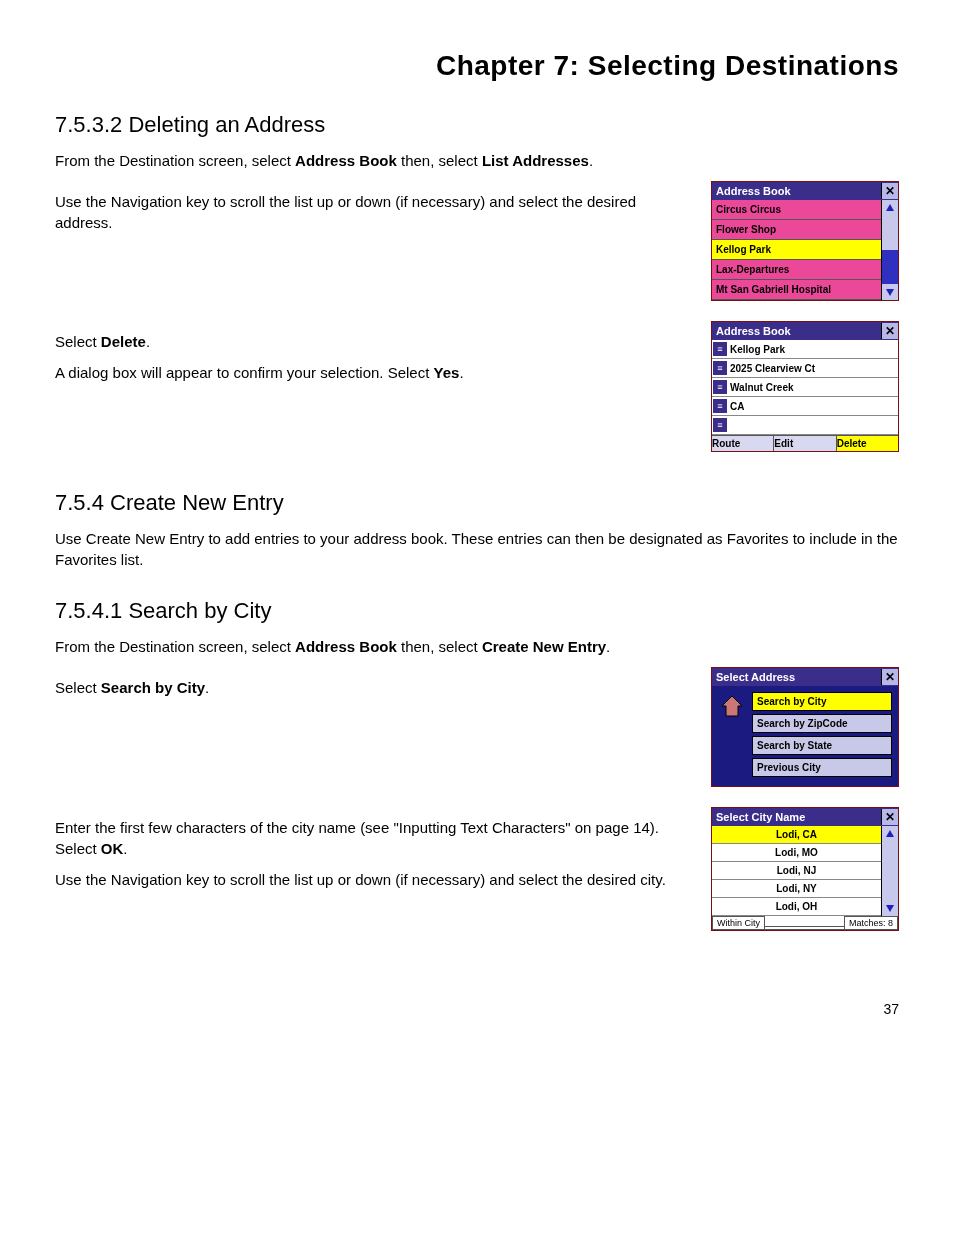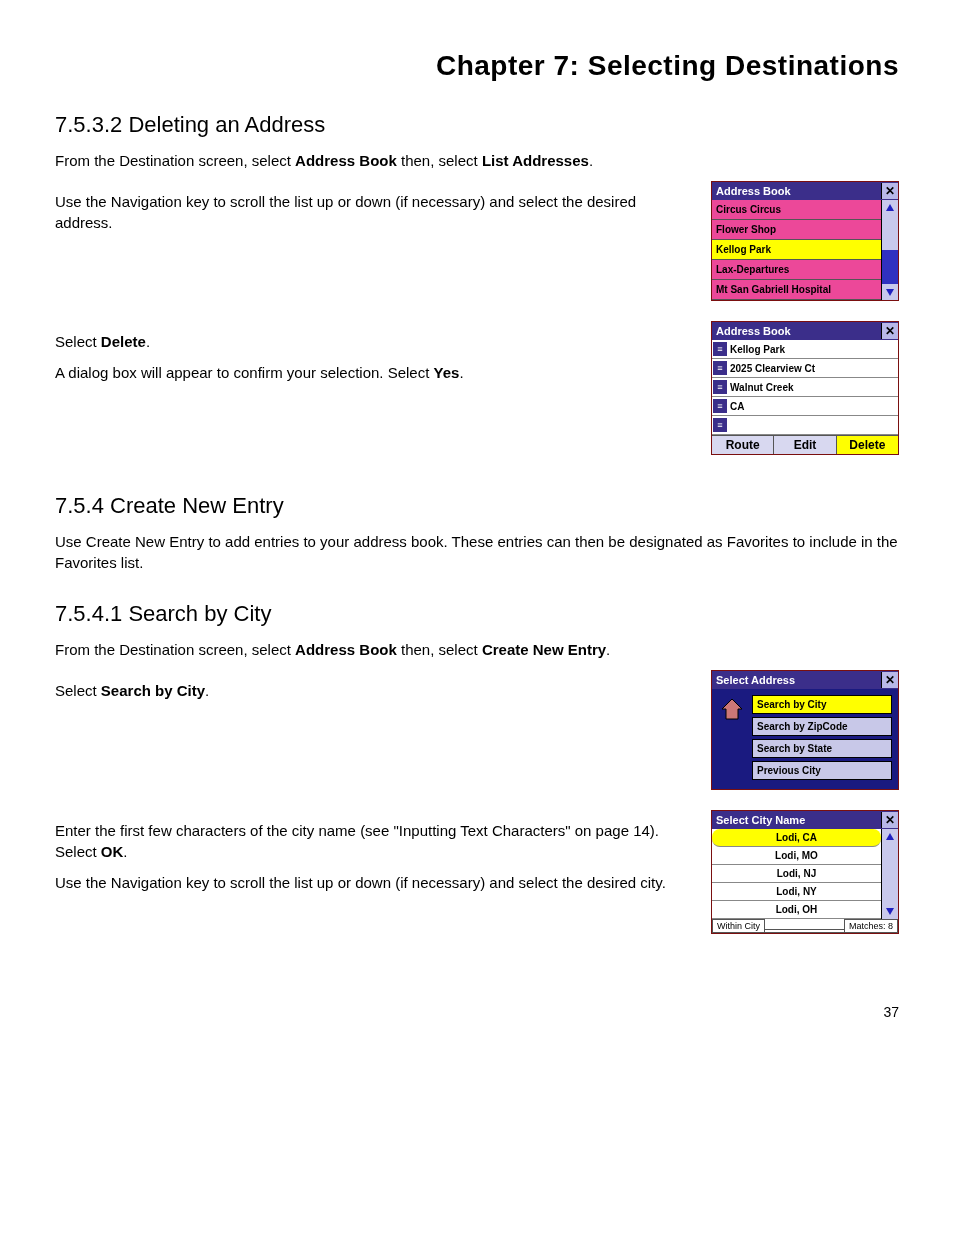--- a/index.html
+++ b/index.html
@@ -112,23 +112,23 @@
   .detailbody .drow .icon span { color: #fff; font-size: 9px; }
   .detailbody .drow .text {
     flex: 1;
     padding-left: 2px;
     font-weight: bold;
     font-size: 10px;
   }
   .btnrow { display: flex; }
   .btnrow .btn {
     flex: 1;
-    text-align: center;
+    text-align: left;
     padding: 2px 0;
-    font-size: 12px;
+    font-size: 10px;
     font-weight: bold;
     border-top: 1px solid #555;
     border-right: 1px solid #555;
     background: #d8d8f0;
   }
   .btnrow .btn:last-child { border-right: none; background: #ffff00; }
 
   
   .menubody { display: flex; background: #1a1a80; padding: 6px; gap: 6px; }
   .menubody .homeicon {
@@ -151,21 +151,21 @@
   .citybody { display: flex; }
   .citylist { flex: 1; }
   .citylist .citem {
     text-align: center;
     padding: 3px 0;
     border-bottom: 1px solid #888;
     font-weight: bold;
     font-size: 10px;
     background: #fff;
   }
-  .citylist .citem.sel { background: #ffff00; border-radius: 8px; }
+  .citylist .citem.sel { background: #ffff00; }
   .cityfooter {
     display: flex;
     font-size: 9px;
     align-items: flex-end;
   }
   .cityfooter .cell {
     border: 1px solid #555;
     padding: 1px 4px;
   }
   .cityfooter .cell.left { flex: 0 0 auto; }

